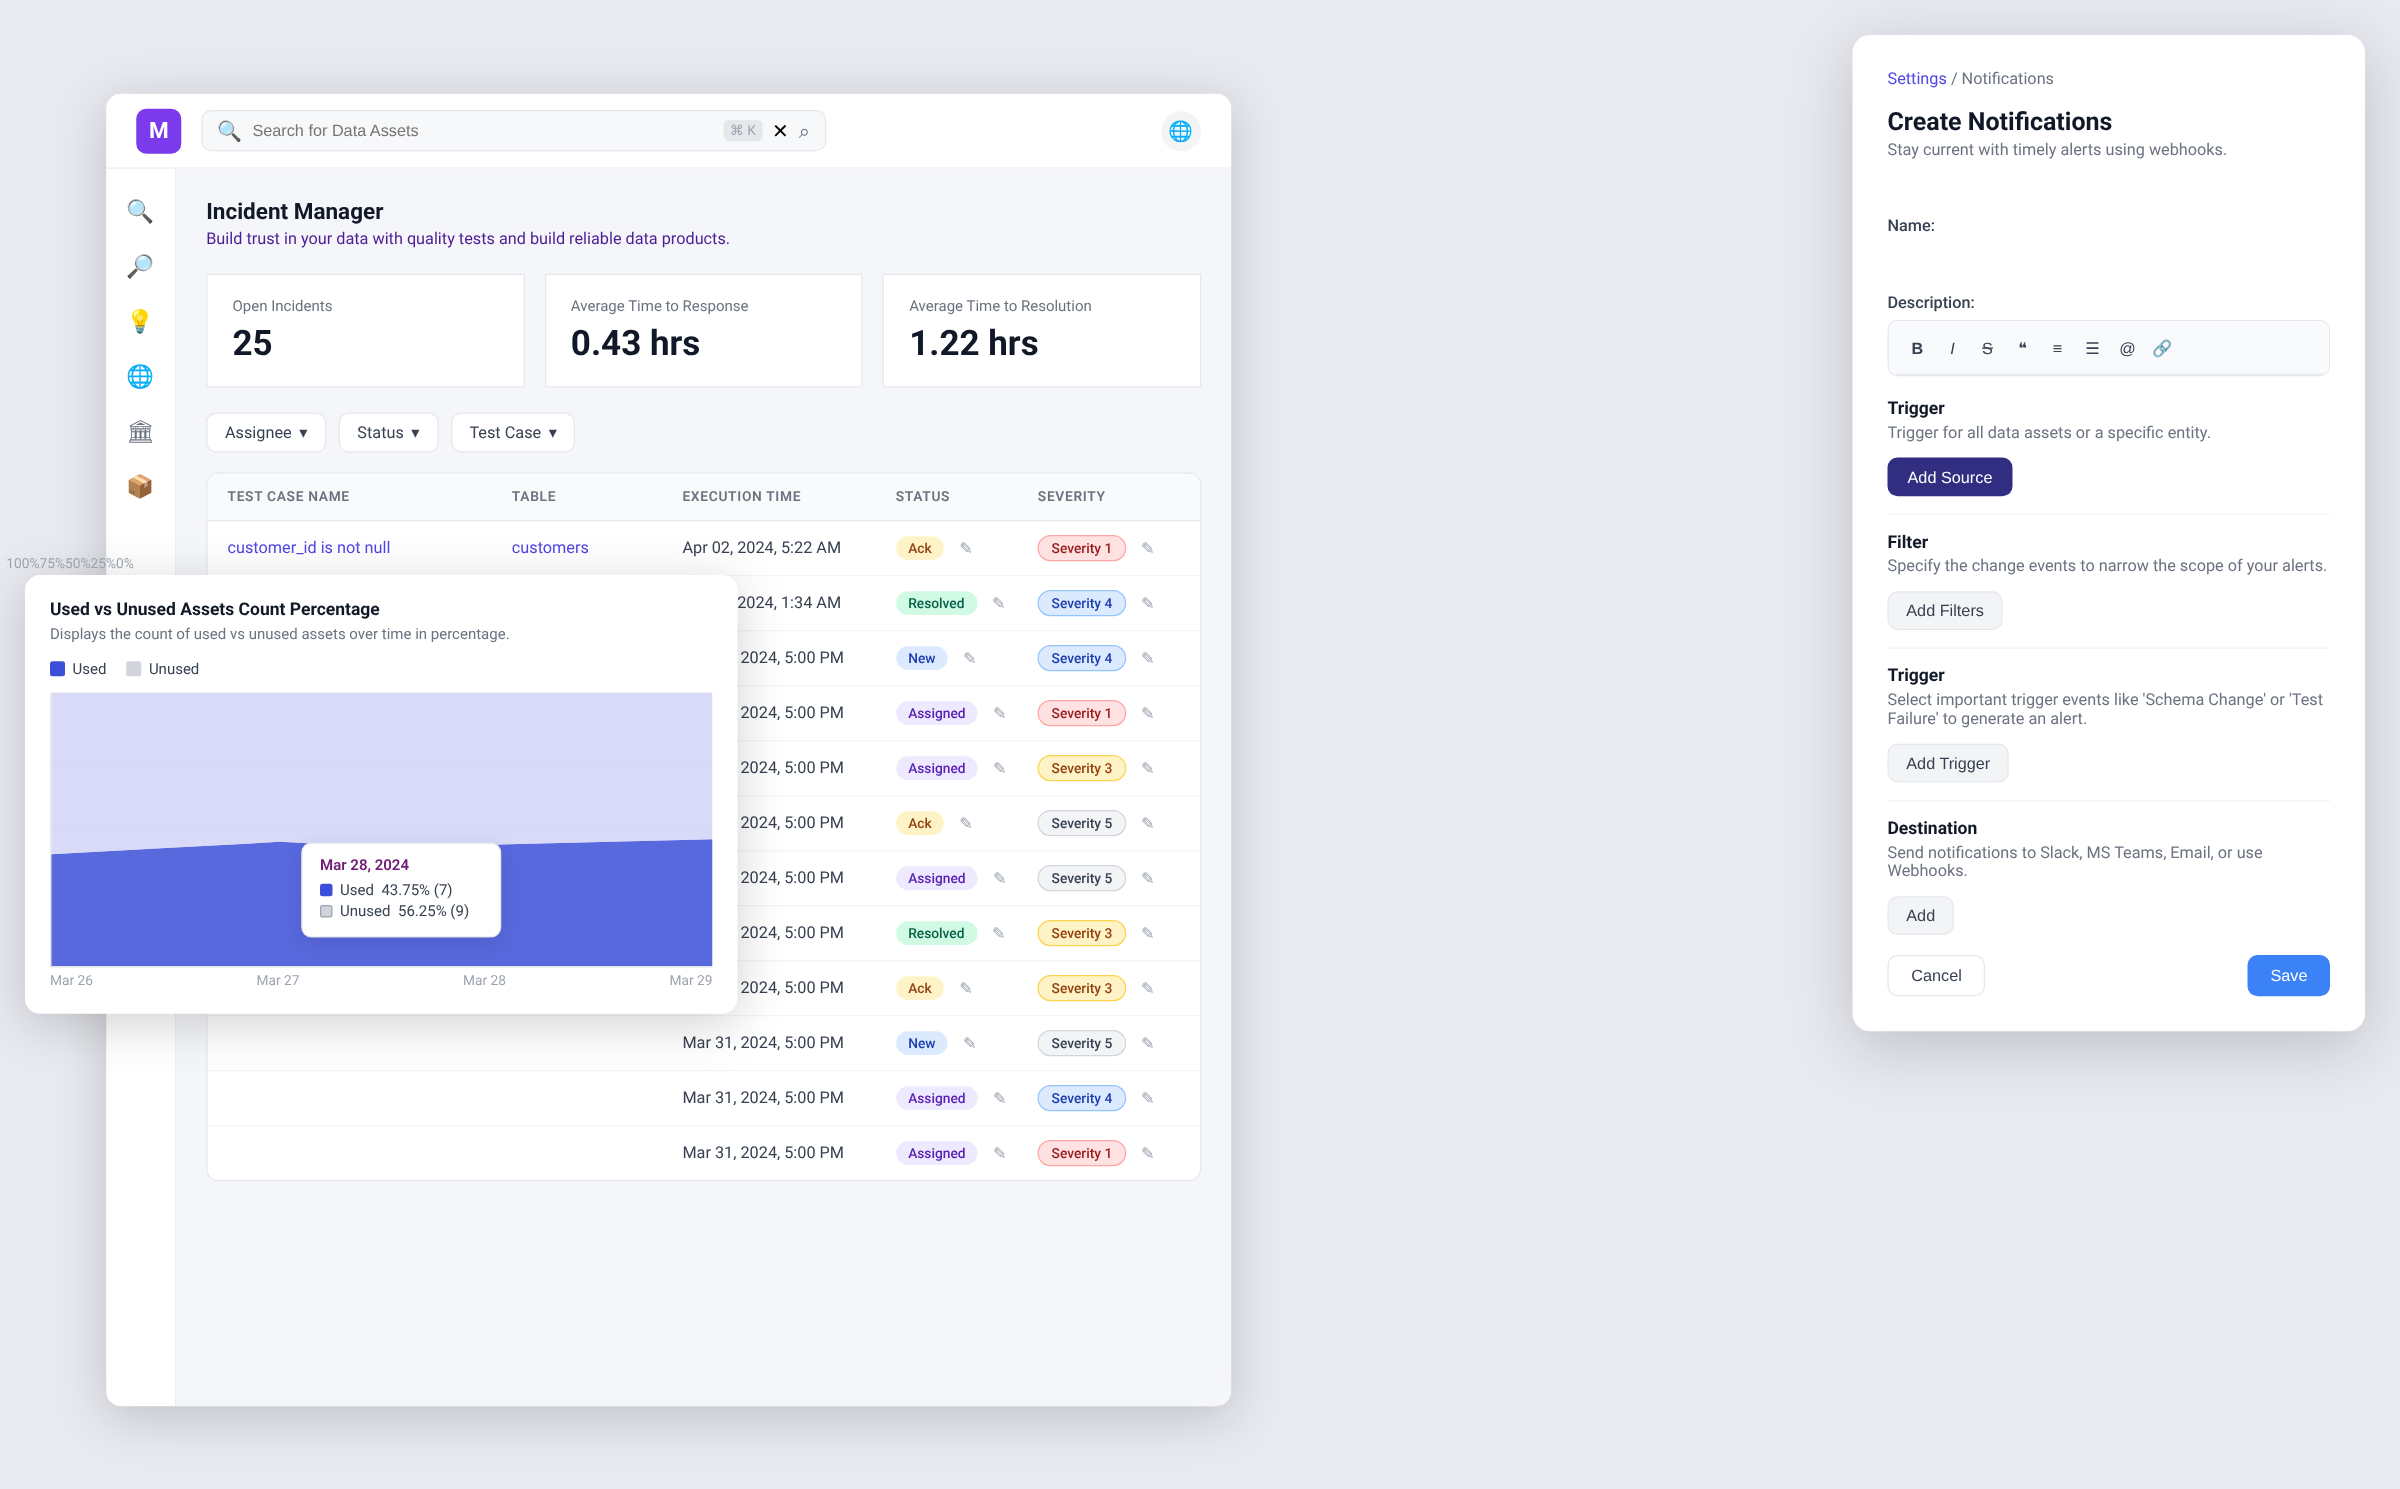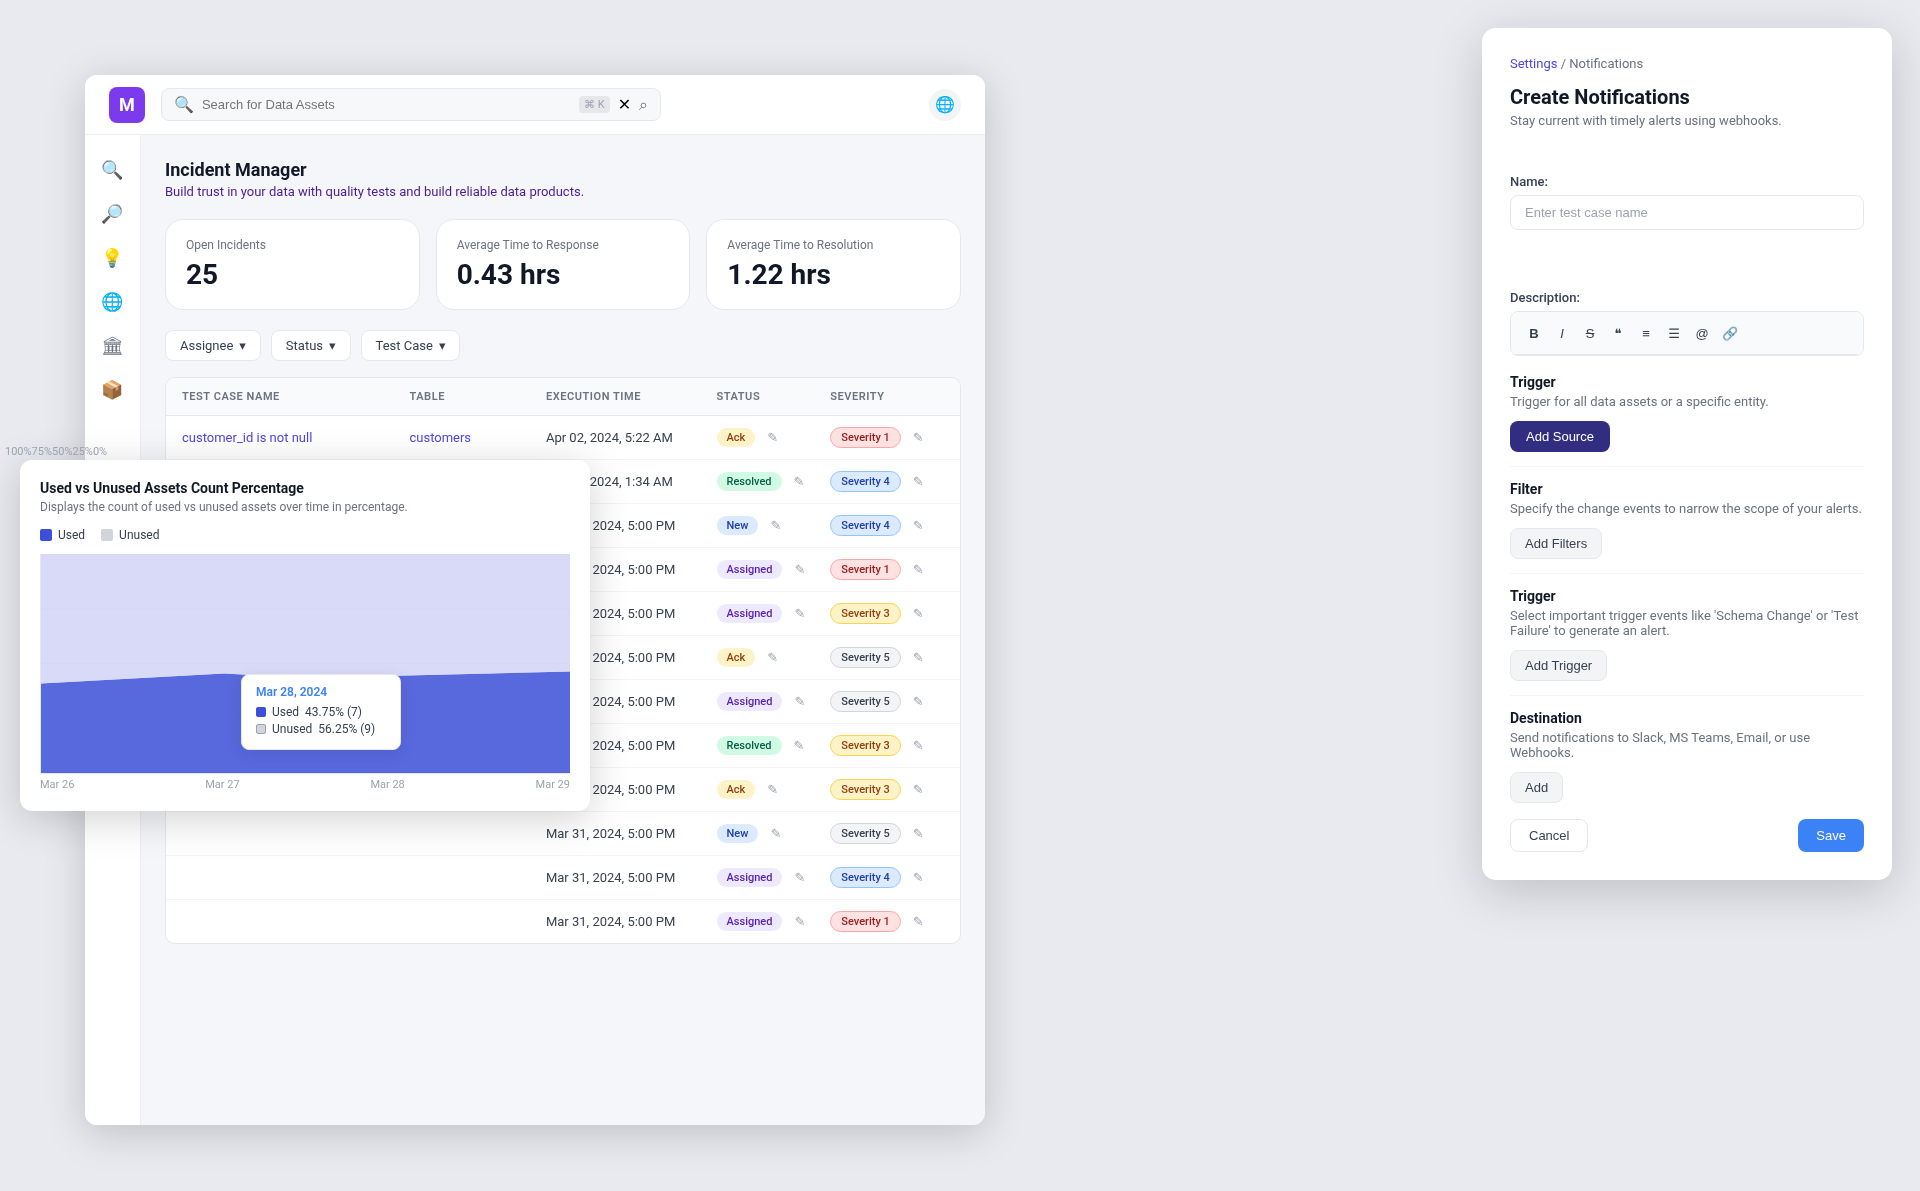--- a/index.html
+++ b/index.html
@@ -152,21 +152,21 @@
     
     .stats-row {
       display: flex;
       gap: 16px;
       margin-bottom: 20px;
     }
 
     .stat-card {
       flex: 1;
       background: #fff;
-      border-radius: 18px;
+      border-radius: 0;
       padding: 18px 20px;
       border: 1px solid #e5e7eb;
     }
 
     .stat-label {
       font-size: 12px;
       color: #6b7280;
       margin-bottom: 6px;
     }
 
@@ -347,21 +347,21 @@
       padding: 10px 14px;
       box-shadow: 0 4px 16px rgba(0,0,0,0.1);
       font-size: 12px;
       color: #374151;
       min-width: 160px;
     }
 
     .tooltip-date {
       font-weight: 600;
       margin-bottom: 6px;
-      color: #3b82f6;
+      color: #701a75;
     }
 
     .tooltip-item {
       display: flex;
       align-items: center;
       gap: 6px;
       margin-bottom: 3px;
     }
 
     .tooltip-dot {
@@ -859,21 +859,20 @@
   <div class="panel-breadcrumb">
     <span class="link">Settings</span>
     <span> / </span>
     <span>Notifications</span>
   </div>
 
   <div class="panel-title">Create Notifications</div>
   <div class="panel-desc">Stay current with timely alerts using webhooks.</div>
 
   <div class="form-label">Name:</div>
-  <input class="form-input" type="text" placeholder="Enter test case name" style="">
 
   <div class="form-label">Description:</div>
   <div class="description-area">
     <div class="desc-toolbar">
       <button class="desc-tool">
           <b>B</b>
         </button>
       <button class="desc-tool">
           <i>I</i>
         </button>

